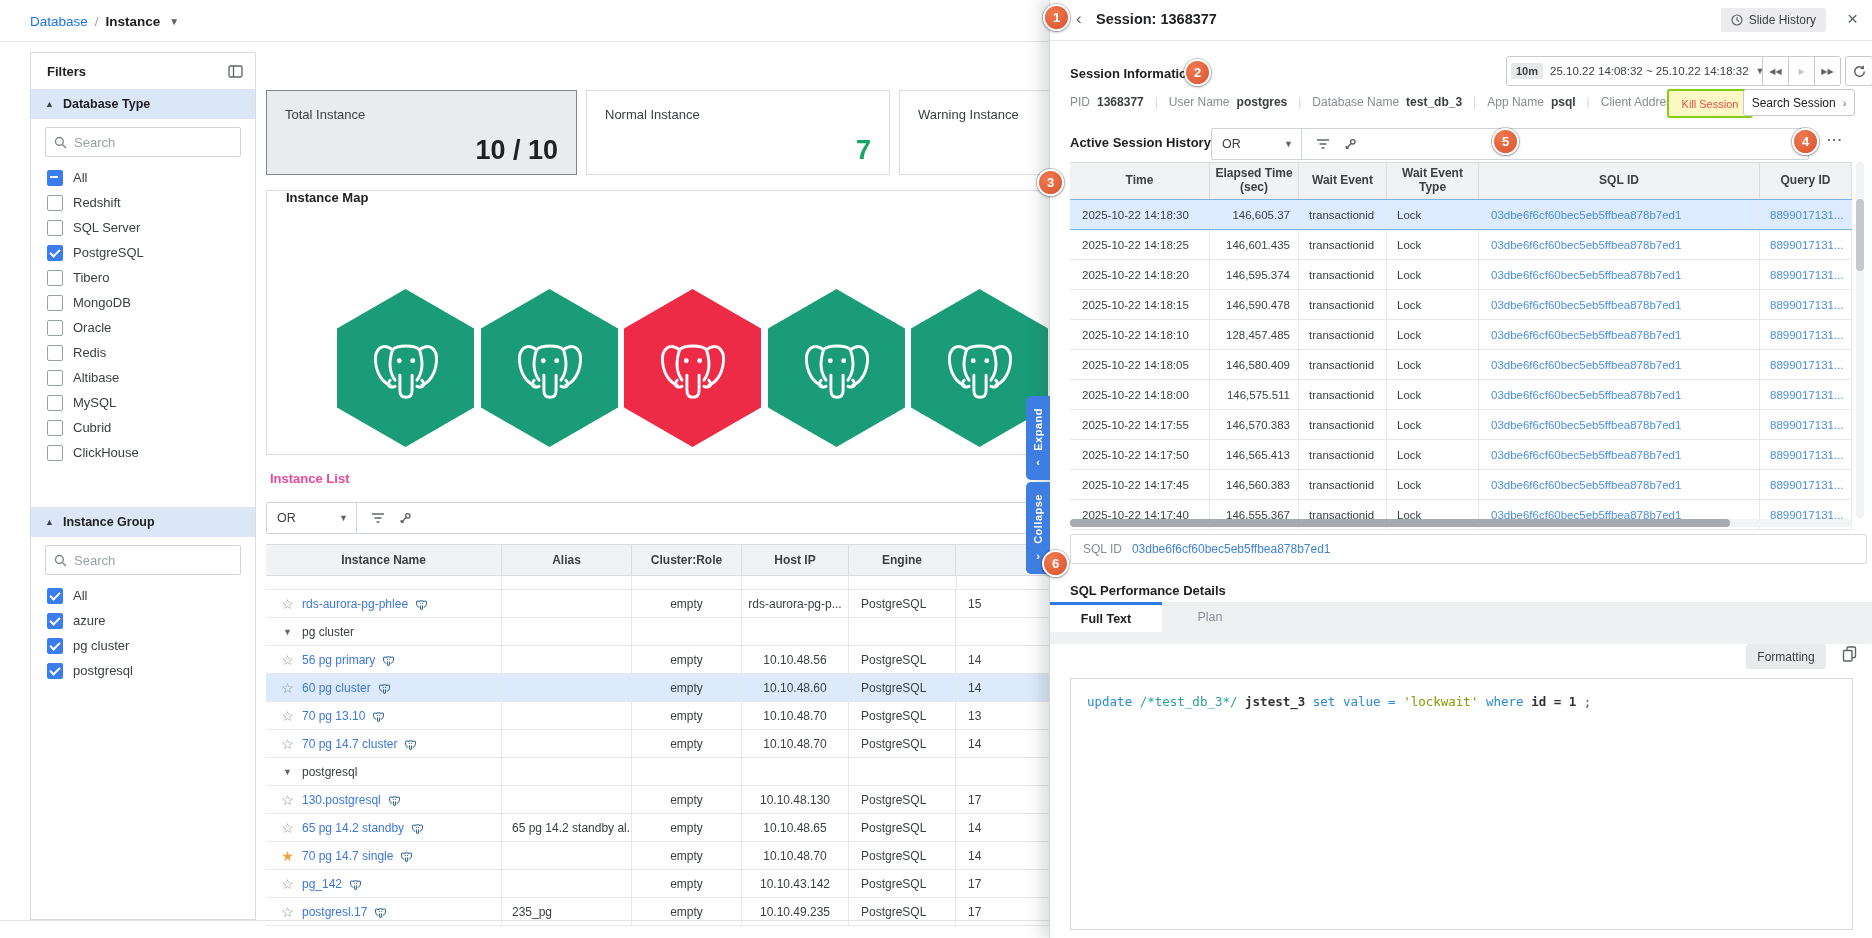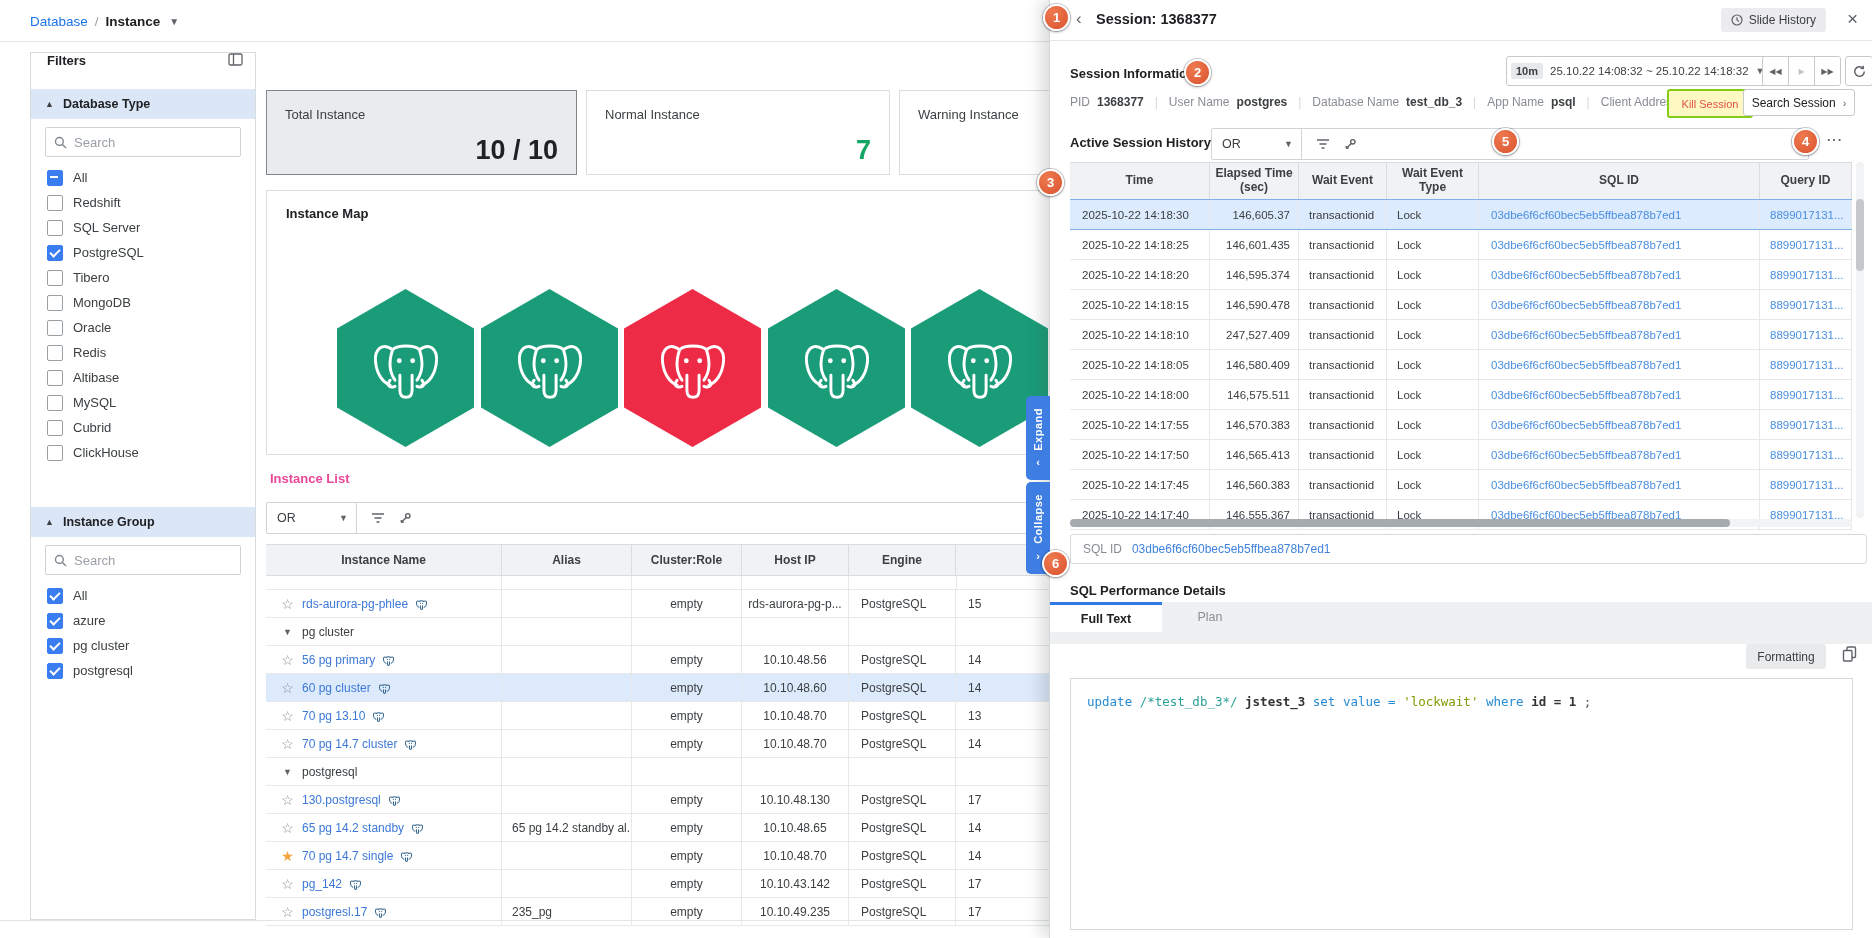--- a/index.html
+++ b/index.html
@@ -9,21 +9,21 @@
   
   #topbar{left:0;top:0;width:1872px;height:42px;border-bottom:1px solid #e2e4e7;background:#fff;}
   #breadcrumb{left:30px;top:0;height:42px;display:flex;align-items:center;font-size:13.5px;gap:7px;}
   .bc-section{color:#1a73e8;}
   .bc-sep{color:#9aa0a6;}
   .bc-page{color:#202124;font-weight:700;}
   .bc-caret{color:#5f6368;font-size:10px;margin-left:2px;}
 
   
   #sidebar{left:30px;top:52px;width:226px;height:868px;border:1px solid #d8dce0;background:#fff;}
-  .sb-head{height:36px;display:flex;justify-content:space-between;padding:0 12px 0 16px;}
+  .sb-head{height:36px;display:flex;align-items:center;justify-content:space-between;padding:0 12px 0 16px;}
   .sb-head .t{font-size:13px;font-weight:700;color:#202124;}
   .sec-head{height:30px;background:#dbe7f7;display:flex;align-items:center;gap:9px;padding-left:14px;}
   .sec-head .chev{font-size:9px;color:#3c4043;}
   .sec-head .t{font-size:12.5px;font-weight:700;color:#202124;}
   .sb-search{margin:8px 14px;height:28px;border:1px solid #cfd4d9;border-radius:2px;display:flex;align-items:center;padding-left:8px;gap:7px;}
   .sb-search .ph{font-size:13px;color:#9aa0a6;}
   .cb-row{height:25px;display:flex;align-items:center;gap:10px;padding-left:16px;}
   .cb-row .lbl{font-size:13px;color:#3c4043;}
   .cb{width:14px;height:14px;border:1px solid #98a0a6;border-radius:2px;background:#fff;position:relative;flex:0 0 auto;}
   .cb.checked,.cb.indeterminate{background:#3a7df0;border-color:#3a7df0;}
@@ -35,21 +35,21 @@
   .card{top:90px;height:85px;background:#fff;border:1px solid #dadce0;}
   .card .cl{position:absolute;left:18px;top:16px;font-size:13px;color:#3c4043;}
   .card .cv{position:absolute;right:18px;bottom:8px;font-size:27px;font-weight:700;color:#202124;}
   #card-total{left:266px;width:311px;background:#e9ebee;border:1px solid #80868b;}
   #card-normal{left:586px;width:304px;text-align:right;}
   #card-normal .cv{color:#12a564;}
   #card-warning{left:899px;width:311px;}
 
   
   #mapbox{left:266px;top:190px;width:974px;height:265px;border:1px solid #dadce0;background:#fff;}
-  #map-title{left:286px;top:206px;font-size:13px;font-weight:700;color:#202124;}
+  #map-title{left:286px;top:190px;font-size:13px;font-weight:700;color:#202124;}
   .hex{position:absolute;top:289px;width:137px;height:158px;clip-path:polygon(50% 0,100% 25%,100% 75%,50% 100%,0 75%,0 25%);background:#1a9c78;display:flex;align-items:center;justify-content:center;}
   .hex.critical{background:#ee2b46;}
   .hex svg{width:78px;height:78px;}
   #hexes .hex:nth-child(1){left:337px}#hexes .hex:nth-child(2){left:481px}
   #hexes .hex:nth-child(3){left:624px}#hexes .hex:nth-child(4){left:768px}
   #hexes .hex:nth-child(5){left:911px}#hexes .hex:nth-child(6){left:1055px}
 
   
   .fbar{height:32px;border:1px solid #cfd4d9;border-radius:2px;background:#fff;display:flex;align-items:center;}
   .fbar .orseg{width:90px;height:100%;border-right:1px solid #cfd4d9;display:flex;align-items:center;justify-content:space-between;padding:0 8px 0 10px;box-sizing:border-box;text-align:right;}
@@ -823,21 +823,21 @@
           <span class="cell a0">2025-10-22 14:18:15</span>
           <span class="cell a1">146,590.478</span>
           <span class="cell a2">transactionid</span>
           <span class="cell a3">Lock</span>
           <span class="cell a4">03dbe6f6cf60bec5eb5ffbea878b7ed1</span>
           <span class="cell a5">8899017131...</span>
         </div>
 
         <div class="ash-row">
           <span class="cell a0">2025-10-22 14:18:10</span>
-          <span class="cell a1">247,527.409</span>
+          <span class="cell a1">128,457.485</span>
           <span class="cell a2">transactionid</span>
           <span class="cell a3">Lock</span>
           <span class="cell a4">03dbe6f6cf60bec5eb5ffbea878b7ed1</span>
           <span class="cell a5">8899017131...</span>
         </div>
 
         <div class="ash-row">
           <span class="cell a0">2025-10-22 14:18:05</span>
           <span class="cell a1">146,580.409</span>
           <span class="cell a2">transactionid</span>

